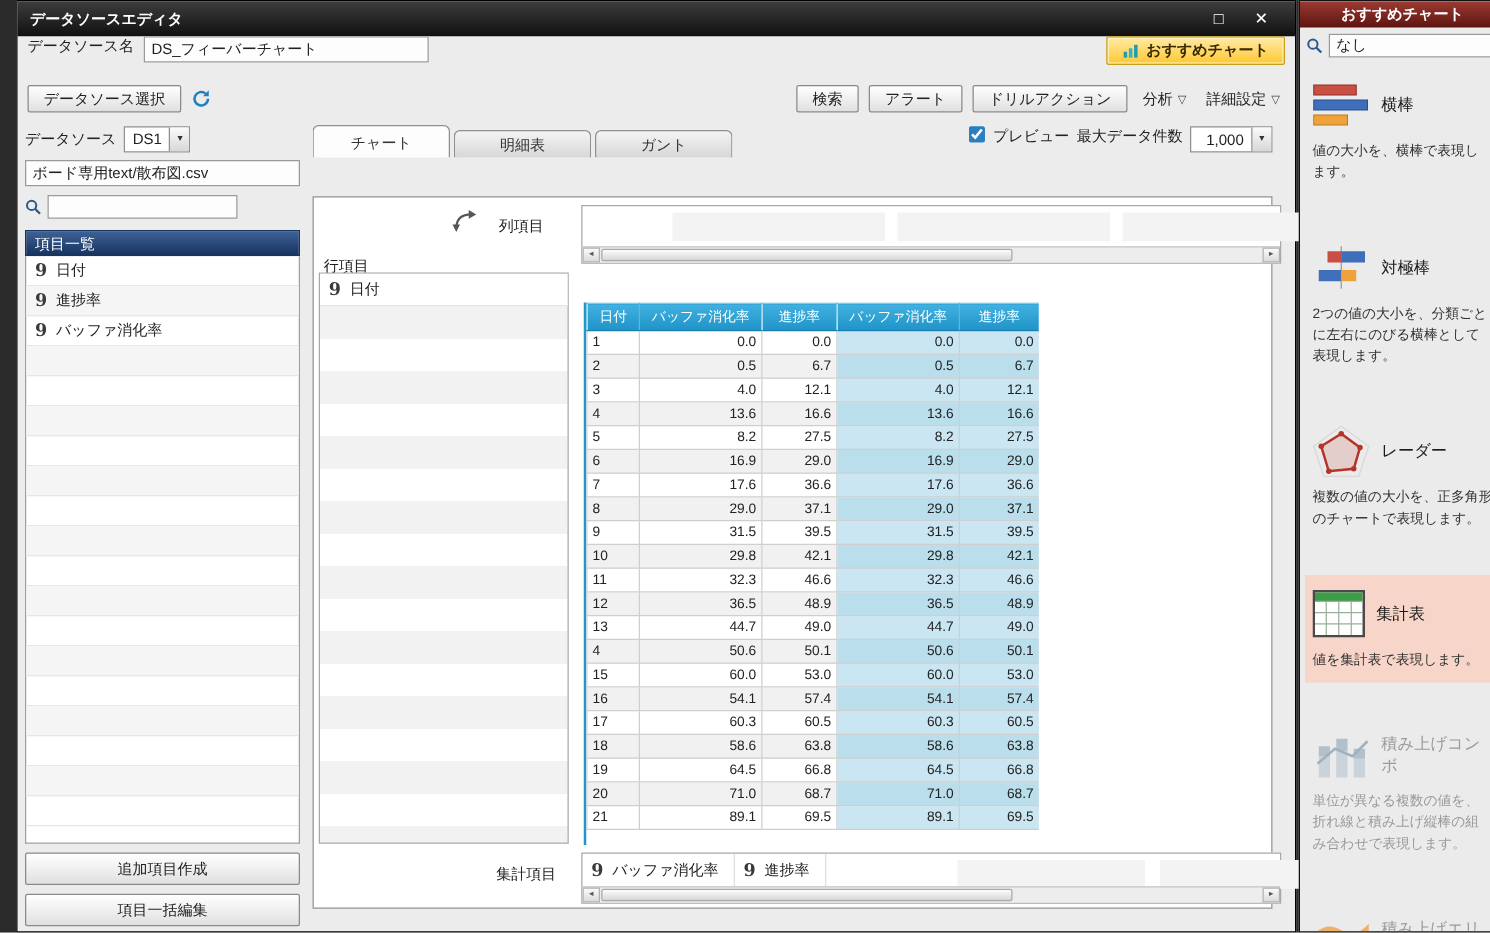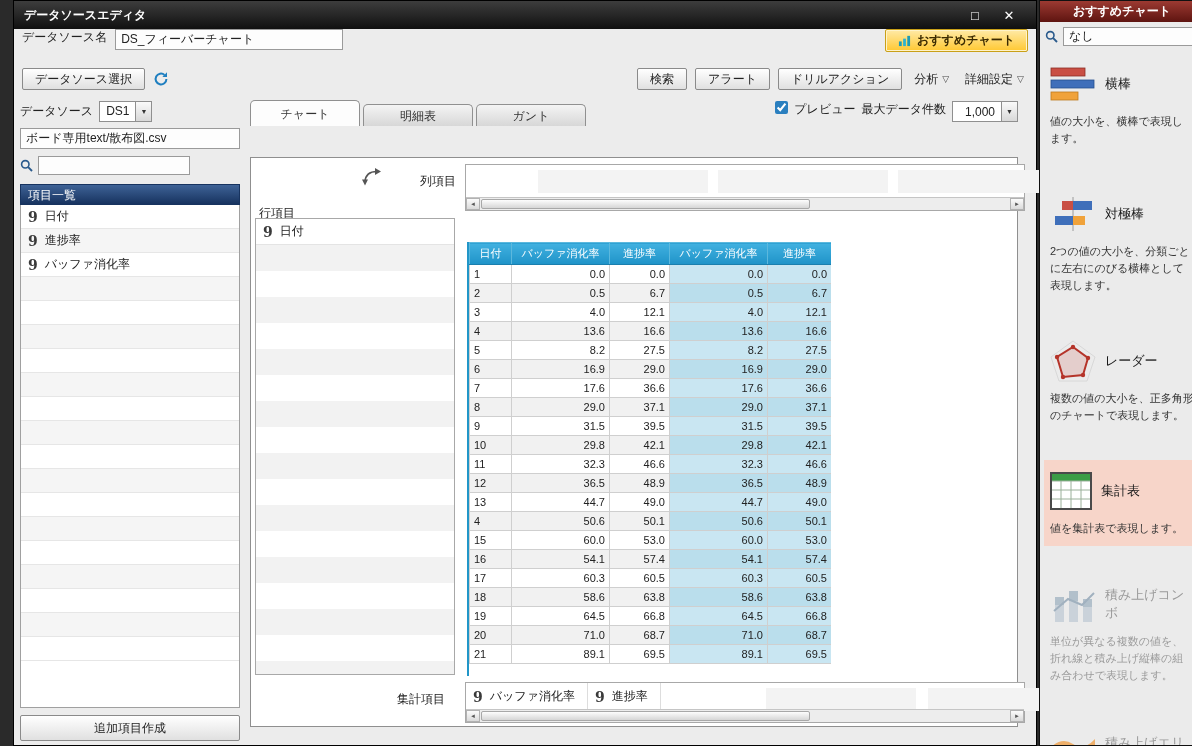--- a/index.html
+++ b/index.html
@@ -50,21 +50,21 @@
   .main-panel { flex:1; display:flex; flex-direction:column; padding:2px 6px 0 8px; min-width:0;gap:32px; }
   .tab-row { display:flex; align-items:flex-end; height:27px; flex:0 0 auto; }
   .tab-strip { display:flex; align-items:flex-end; }
   .tab { width:110px; height:22px; line-height:22px; text-align:center; background:linear-gradient(#f4f4f4,#d7d7d7); border:1px solid #909090; border-bottom:none; border-radius:5px 5px 0 0; margin-right:3px; font-size:12px; color:#333; cursor:pointer; position:relative; }
   .tab.active { background:#fdfdfd; height:26px; line-height:26px; z-index:2; }
   .preview-ctrls { margin-left:auto; display:flex; align-items:flex-start; gap:6px; padding-bottom:4px; }
   .chk { width:13px; height:13px; accent-color:#2a7fbf; }
 
   .content-frame { position:relative; height:570px; border:1px solid #8f8f8f; background:#fff; flex:0 0 auto; margin-top:-1px; }
   .zone-label { position:absolute; font-size:12px; color:#222; }
-  .col-label { left:169px; top:15px; }
+  .col-label { left:148px; top:15px; }
   .row-label { left:8px; top:47px; }
   .agg-label { left:146px; top:533px; }
   .swap-icon { position:absolute; left:110px; top:9px; cursor:pointer; }
   .drop-zone { position:absolute; border:1px solid #a8a8a8; background:#fff; }
   .col-zone { left:214px; top:6px; width:560px; height:47px; }
   .row-zone { left:4px; top:60px; width:200px; height:457px; background:repeating-linear-gradient(180deg,#ffffff 0 26px,#f2f2f2 26px 52px); }
   .agg-zone { left:214px; top:524px; width:560px; height:41px; }
   .ghost { position:absolute; top:5px; height:23px; width:170px; background:#f3f3f3; }
   .g1{left:72px;} .g2{left:252px;} .g3{left:432px;}
   .ag1{left:300px; width:150px;} .ag2{left:462px; width:150px;}
@@ -206,20 +206,21 @@
             <div class="field-row"></div>
             <div class="field-row"></div>
             <div class="field-row"></div>
             <div class="field-row"></div>
             <div class="field-row"></div>
             <div class="field-row"></div>
             <div class="field-row"></div>
             <div class="field-row"></div>
           </div>
         <button class="btn wide">追加項目作成</button>
+        <button class="btn wide">項目一括編集</button>
       </div>
 
       <div class="main-panel">
         <div class="tab-row">
           <div class="tab-strip" id="tab-strip">
               <div class="tab active">チャート</div>
               <div class="tab">明細表</div>
               <div class="tab">ガント</div>
             </div>
           <div class="preview-ctrls">

